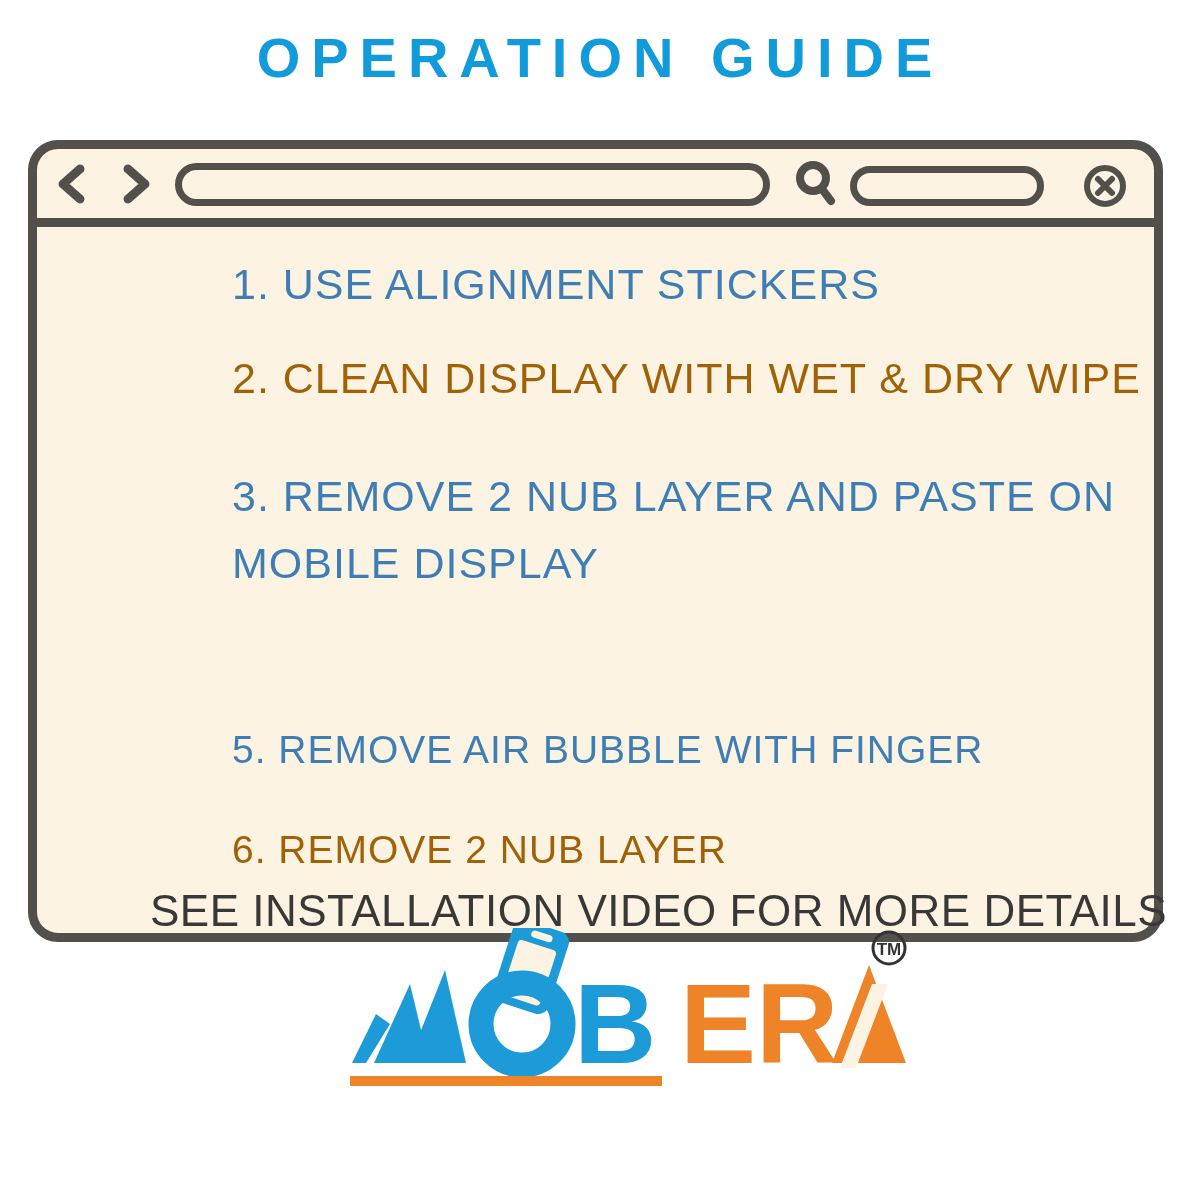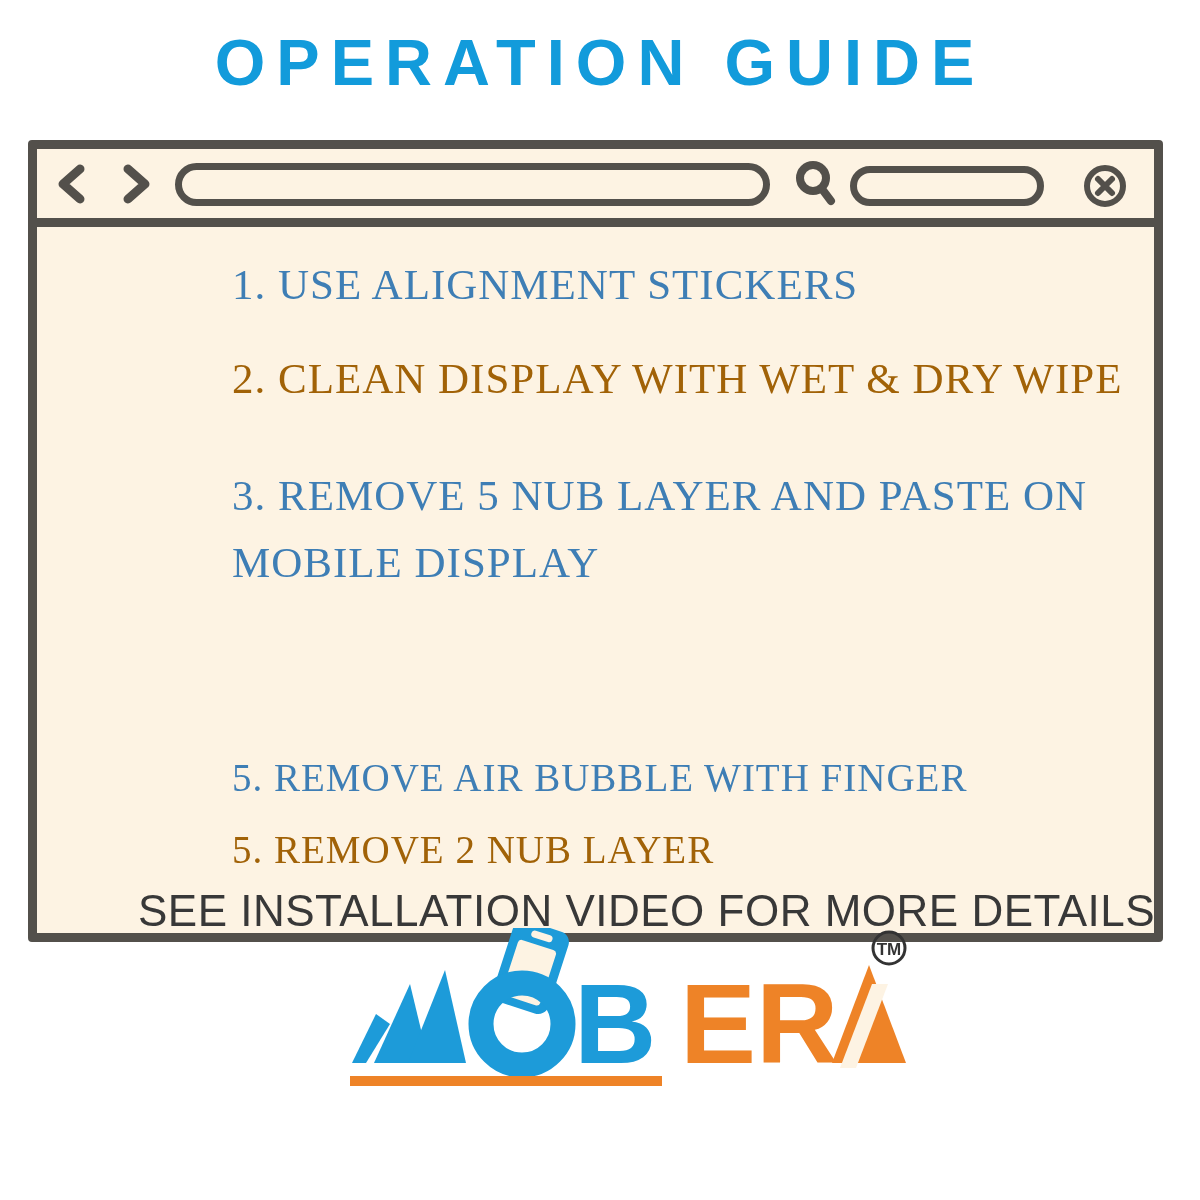--- a/index.html
+++ b/index.html
@@ -2,29 +2,28 @@
 <html><head>
 <meta charset="utf-8">
 <style>
   html,body{margin:0;padding:0;background:#ffffff;}
   .canvas{
     position:relative;width:1200px;height:1200px;background:#ffffff;overflow:hidden;
     font-family:"Liberation Sans",sans-serif;
   }
   .page-title{
     position:absolute;top:30px;left:0;width:1200px;text-align:center;
-    font-size:65px;font-weight:bold;letter-spacing:11px;color:#129BDB;
+    font-size:56px;font-weight:bold;letter-spacing:11px;color:#129BDB;
     line-height:1;white-space:nowrap;
   }
   
   .window{
     position:absolute;left:28px;top:140px;width:1135px;height:802px;
-    box-sizing:border-box;border:9px solid #53504B;border-radius:4px;
+    box-sizing:border-box;border:9px solid #53504B;border-radius:30px;
     background:#FDF3E3;
-    font-family:Liberation Serif, serif;
   }
   .toolbar{
     position:absolute;left:0;top:0;right:0;height:69px;
     border-bottom:9px solid #53504B;
   }
   .nav-btn{position:absolute;top:12px;width:36px;height:46px;cursor:pointer;}
   .nav-back{left:16px;}
   .nav-fwd{left:82px;}
   .url-pill{
     position:absolute;left:138px;top:14px;width:595px;height:43px;
@@ -41,21 +40,21 @@
   
   .step{
     position:absolute;left:195px;line-height:1;letter-spacing:1px;white-space:nowrap;
   }
   .step-lg{font-size:43px;}
   .step-sm{font-size:39px;}
   .step-wrap{white-space:normal;width:920px;line-height:1.55;}
   .c-blue{color:#3E7EB5;}
   .c-orange{color:#a16207;}
   .footer-note{
-    position:absolute;left:138px;top:889px;font-size:44px;line-height:1;
+    position:absolute;left:150px;top:889px;font-size:44px;line-height:1;
     color:#383838;letter-spacing:0.5px;white-space:nowrap;
   }
   .logo{position:absolute;left:350px;top:928px;width:560px;height:165px;}
   .logo svg{display:block;width:560px;height:165px;font-family:"Liberation Sans",sans-serif;}
 </style>
 </head>
 <body>
 
 <div class="canvas">
 
@@ -100,23 +99,23 @@
             <circle cx="22" cy="22" r="18" fill="none" stroke="#53504B" stroke-width="6"></circle>
             <path d="M15 15 L29 29 M29 15 L15 29" fill="none" stroke="#53504B" stroke-width="6" stroke-linecap="round"></path>
           </svg>
         </span>
       </div>
 
     </div>
 
     <div class="step step-lg c-blue" style="top:114px;">1. USE ALIGNMENT STICKERS</div>
     <div class="step step-lg c-orange" style="top:208px;">2. CLEAN DISPLAY WITH WET &amp; DRY WIPE</div>
-    <div class="step step-lg c-blue step-wrap" style="top:314px;">3. REMOVE 5 NUB LAYER AND PASTE ON MOBILE DISPLAY</div>
-    <div class="step step-sm c-blue" style="top:581px;margin-top:28px;">5. REMOVE AIR BUBBLE WITH FINGER</div>
-    <div class="step step-sm c-orange" style="top:681px;">5. REMOVE 2 NUB LAYER</div>
+    <div class="step step-lg c-blue step-wrap" style="top:314px;">3. REMOVE 2 NUB LAYER AND PASTE ON MOBILE DISPLAY</div>
+    <div class="step step-sm c-blue" style="top:581px;">5. REMOVE AIR BUBBLE WITH FINGER</div>
+    <div class="step step-sm c-orange" style="top:681px;">6. REMOVE 2 NUB LAYER</div>
 
   </div>
 
   <div class="footer-note">SEE INSTALLATION VIDEO FOR MORE DETAILS</div>
 
   <div class="logo">
     <svg viewBox="0 0 560 165">
 
       <g>
         <polygon points="2,135 26,86 40,96 16,135" fill="#1D9BD9"></polygon>

